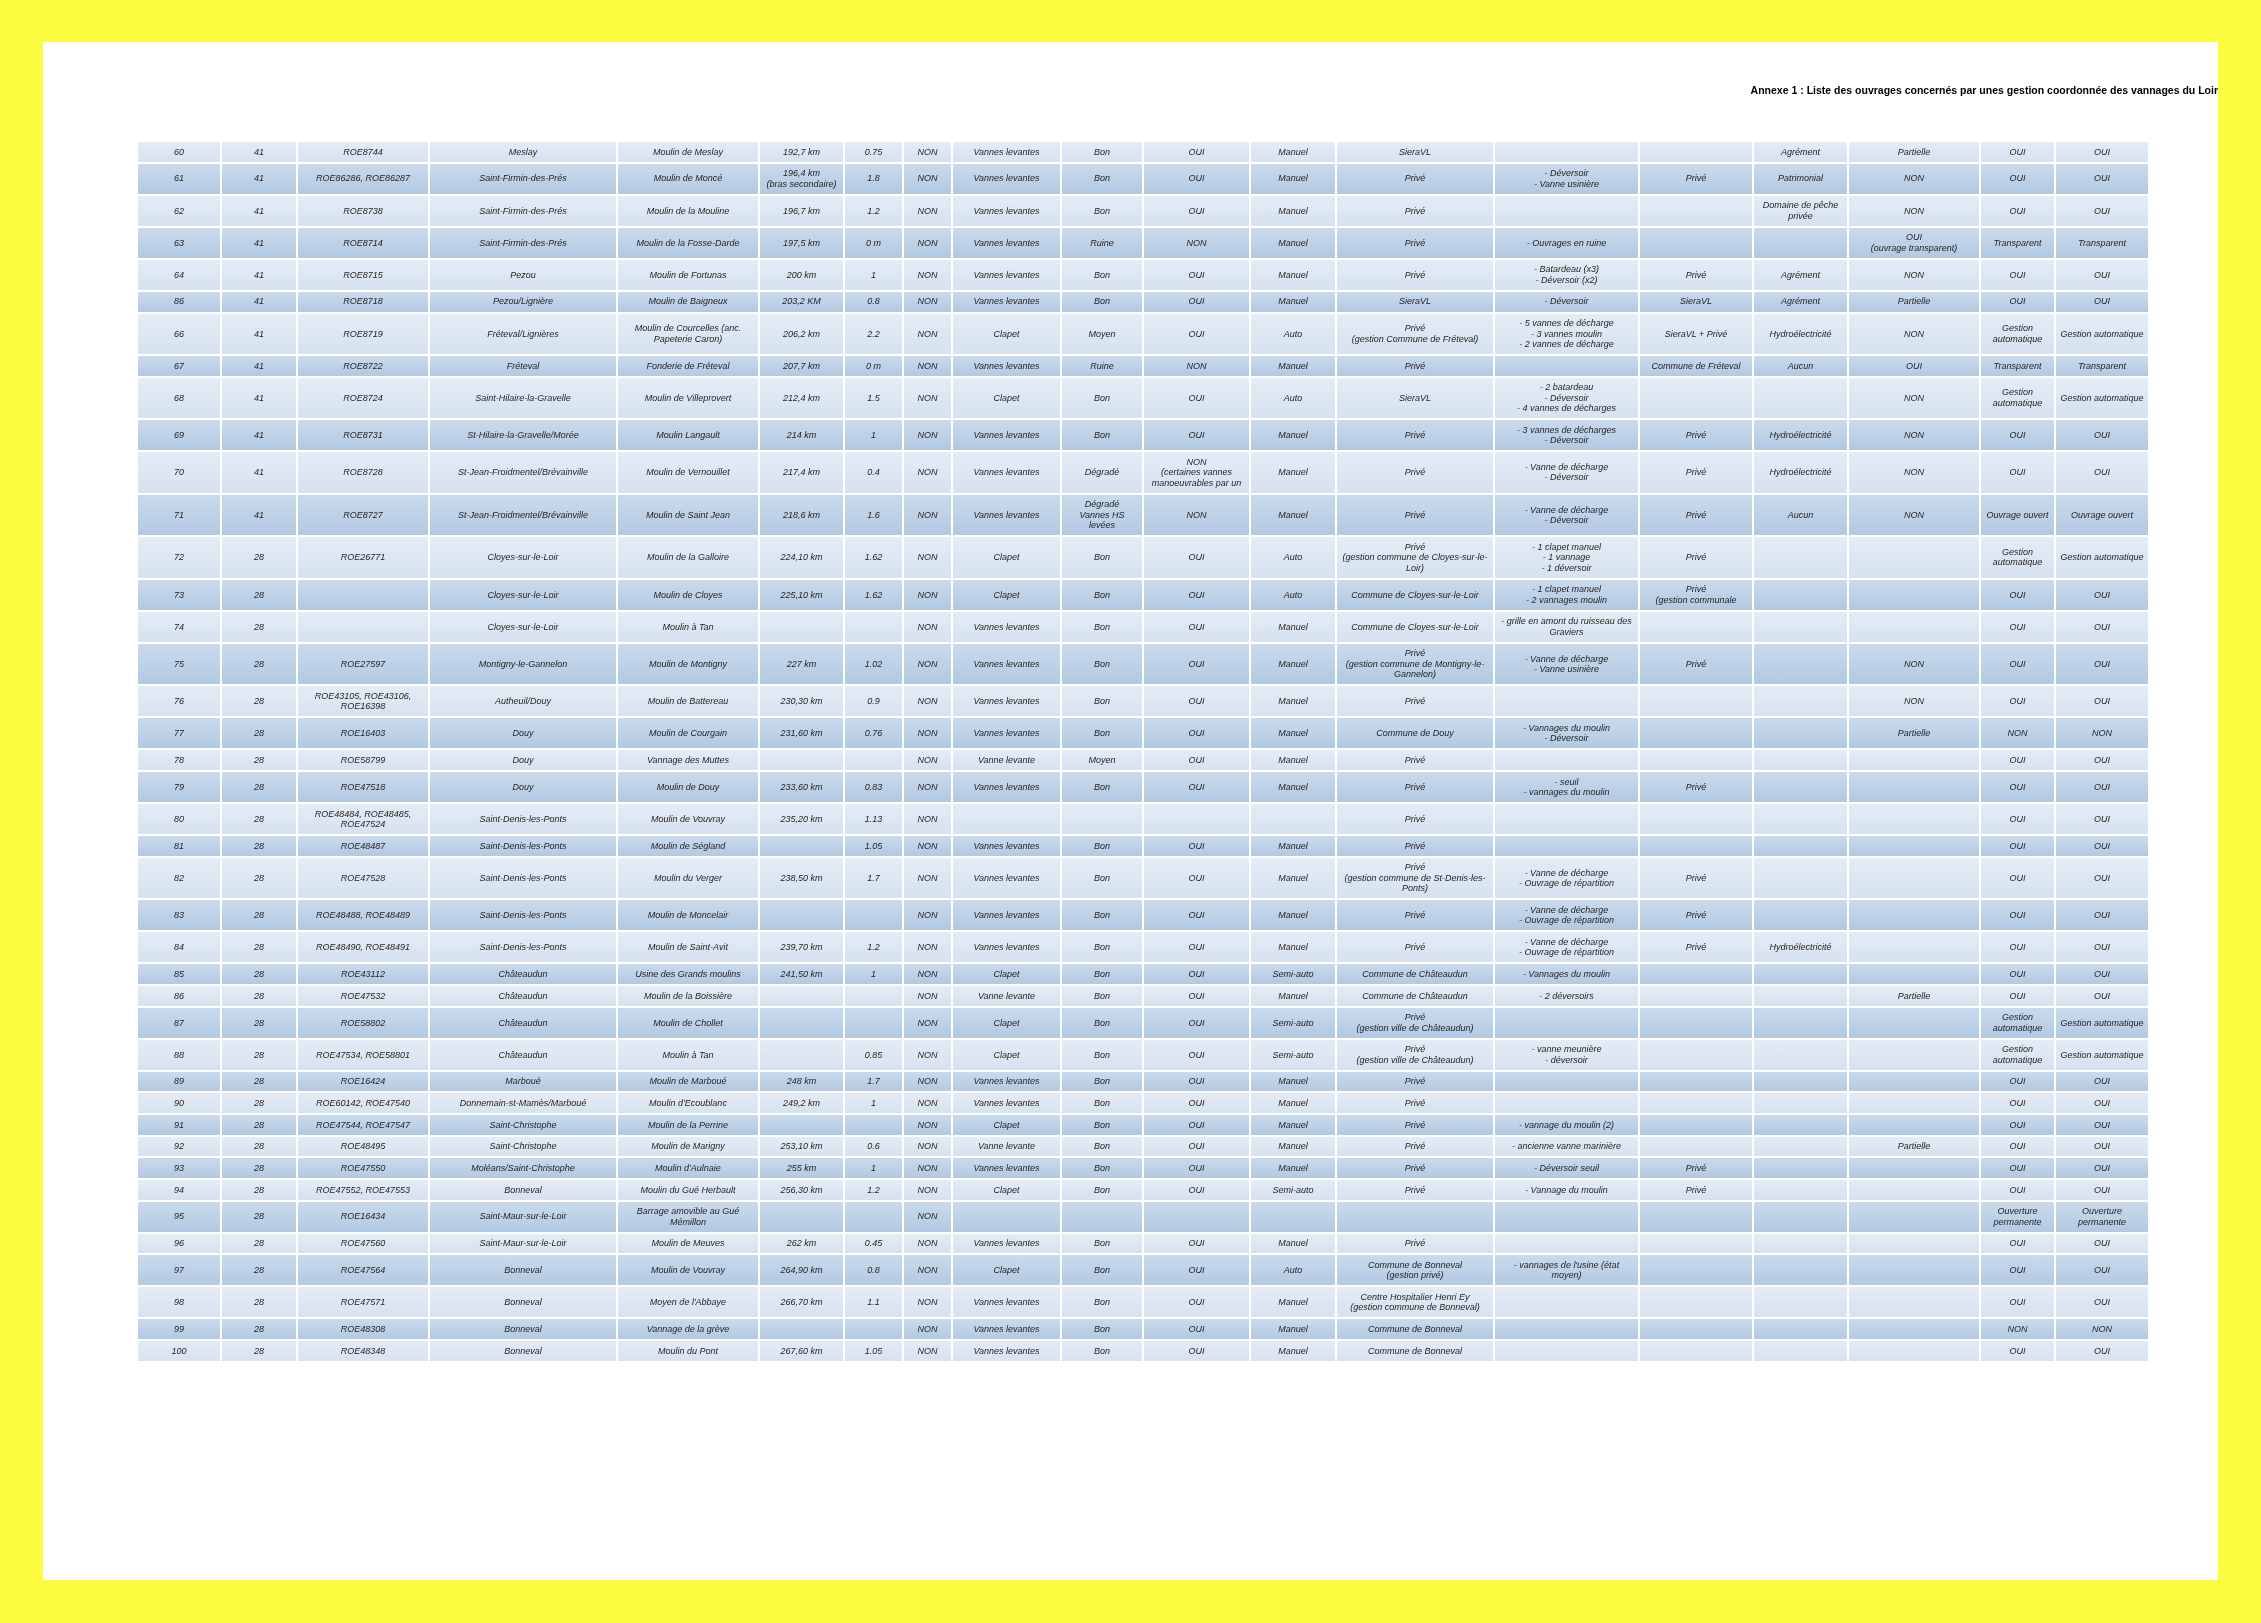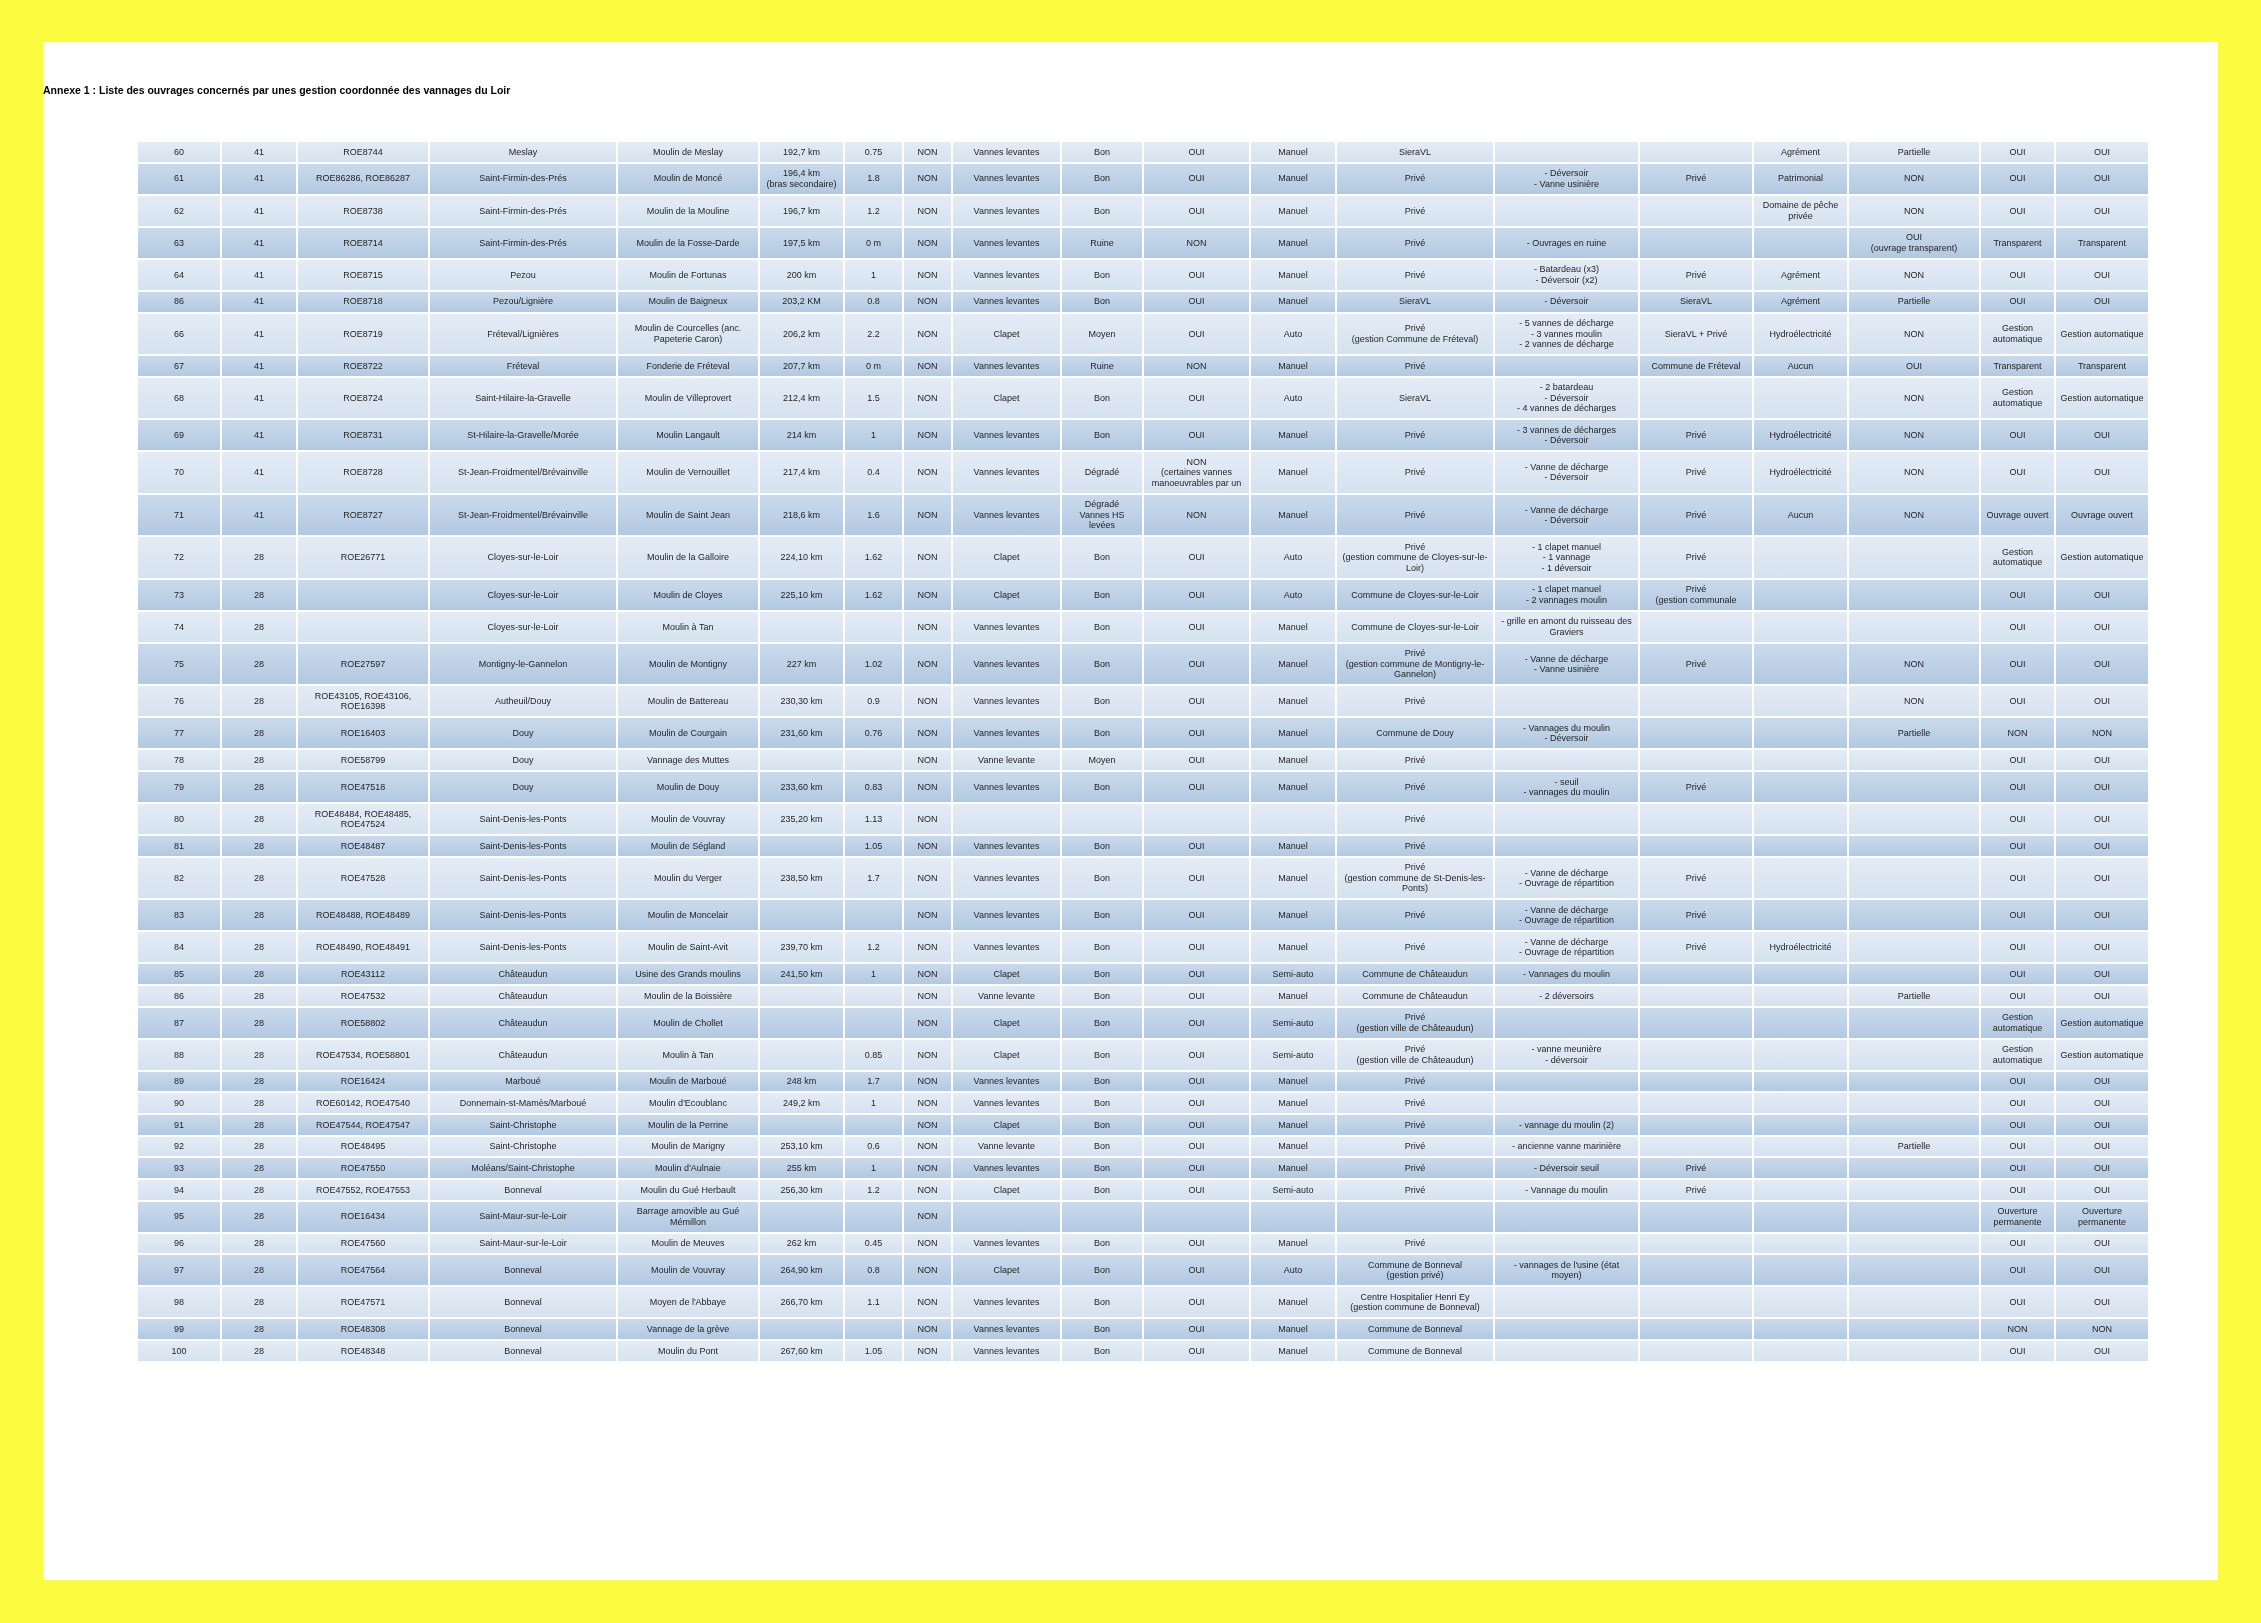--- a/index.html
+++ b/index.html
@@ -20,36 +20,37 @@
   .page{
     position:absolute;
     left:43px;top:42px;
     width:2175px;height:1538px;
     background:#ffffff;
   }
   .doc-title{
     position:absolute;
     left:0;top:42px;
     width:2175px;
-    text-align:left;
+    text-align:right;
     font-size:10.5px;
     font-weight:bold;
     color:#000000;
   }
   .table-wrap{
     position:absolute;
     left:93px;   
     top:98px;    
     width:1981px;
   }
   table.ouvrages{
     width:1977px;
     border-collapse:separate;
     border-spacing:2px;
     table-layout:fixed;
+    font-style:italic;
   }
   td{
     vertical-align:middle;
     text-align:center;
     font-size:9px;
     line-height:1.16;
     padding:4.6px 4px;
     white-space:pre-line;
     overflow:hidden;
   }

